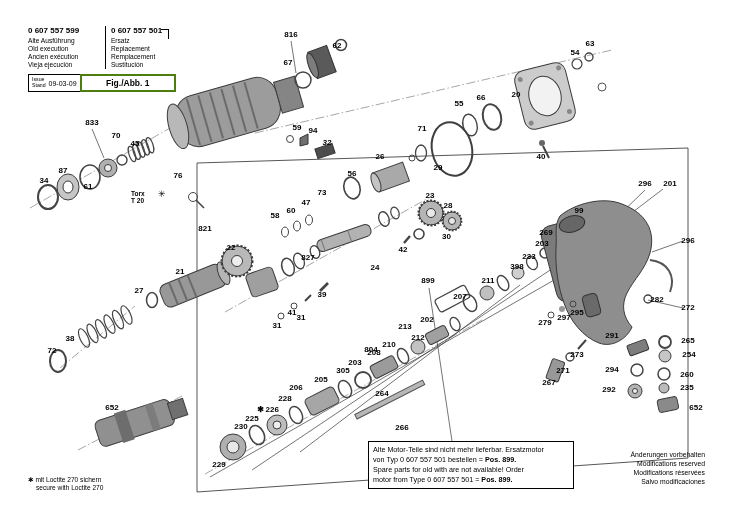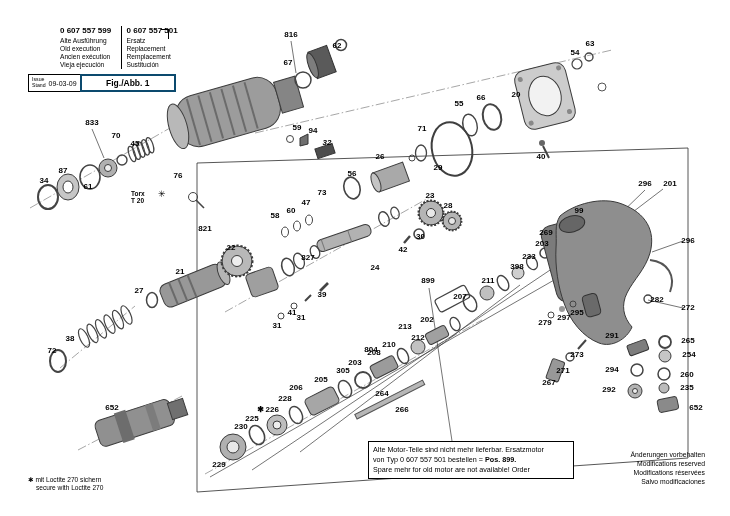--- a/index.html
+++ b/index.html
@@ -4,33 +4,33 @@
 <style>
   html,body{margin:0;padding:0;background:#fff;}
   .stage{position:relative;width:730px;height:516px;background:#ffffff;overflow:hidden;
          font-family:"Liberation Sans",sans-serif;color:#000;}
   svg.diagram{position:absolute;left:0;top:0;}
   
   .part-label{position:absolute;transform:translate(-50%,-50%);font-size:8px;font-weight:700;
               line-height:1;white-space:nowrap;color:#000;}
   
   .header{position:absolute;left:28px;top:26px;width:156px;}
-  .hcols{display:flex;margin-left:32px;}
+  .hcols{display:flex;}
   .hcol{width:74px;padding-right:4px;position:relative;}
   .hcol.second{border-left:1px solid #000;padding-left:5px;width:70px;}
   .hnum{font-size:8px;font-weight:700;margin-bottom:2px;white-space:nowrap;}
   .hlines div{font-size:6.6px;line-height:8px;white-space:nowrap;}
   .bracket{position:absolute;left:133px;top:3px;width:7px;height:9px;
            border-top:1.4px solid #000;border-right:1.4px solid #000;}
   .hrow2{display:flex;align-items:stretch;border:1px solid #000;margin-top:5px;width:146px;height:16px;}
   .issue-cell{display:flex;align-items:center;gap:3px;padding:0 3px;border-right:1px solid #000;}
   .issue-labels{display:flex;flex-direction:column;font-size:5.2px;line-height:5.6px;}
   .issue-date{font-size:7px;white-space:nowrap;}
   .fig-cell{flex:1;display:flex;align-items:center;justify-content:center;
-            font-size:8.5px;font-weight:700;border:2px solid #0c4a6e;margin:-1px;background:#fff;white-space:nowrap;}
+            font-size:8.5px;font-weight:700;border:2px solid #4d7c0f;margin:-1px;background:#fff;white-space:nowrap;}
   
   .torx{position:absolute;left:131px;top:190px;font-size:6.5px;font-weight:700;line-height:7px;width:34px;}
   .torx-star{position:absolute;left:27px;top:1px;font-size:9px;font-weight:400;}
   
   .footnote{position:absolute;left:28px;top:476px;font-size:6.6px;line-height:8px;}
   .footnote .l2{padding-left:8px;}
   
   .motor-note{position:absolute;left:368px;top:441px;width:196px;border:1px solid #000;
               padding:3px 4px;font-size:7.2px;line-height:10px;background:#fff;}
   .motor-note b{font-weight:700;}
@@ -303,21 +303,21 @@
       <span class="part-label" style="left: 135px; top: 144px;">45</span>
       <span class="part-label" style="left: 63px; top: 171px;">87</span>
       <span class="part-label" style="left: 44px; top: 181px;">34</span>
       <span class="part-label" style="left: 88px; top: 187px;">61</span>
       <span class="part-label" style="left: 322px; top: 193px;">73</span>
       <span class="part-label" style="left: 275px; top: 216px;">58</span>
       <span class="part-label" style="left: 291px; top: 211px;">60</span>
       <span class="part-label" style="left: 306px; top: 203px;">47</span>
       <span class="part-label" style="left: 430px; top: 196px;">23</span>
       <span class="part-label" style="left: 448px; top: 206px;">28</span>
-      <span class="part-label" style="left: 412px; top: 237px; padding-left: 17px;">30</span>
+      <span class="part-label" style="left: 438px; top: 237px; padding-left: 17px;">30</span>
       <span class="part-label" style="left: 403px; top: 250px;">42</span>
       <span class="part-label" style="left: 375px; top: 268px;">24</span>
       <span class="part-label" style="left: 322px; top: 295px;">39</span>
       <span class="part-label" style="left: 292px; top: 313px;">41</span>
       <span class="part-label" style="left: 277px; top: 326px;">31</span>
       <span class="part-label" style="left: 301px; top: 318px;">31</span>
       <span class="part-label" style="left: 308px; top: 258px;">827</span>
       <span class="part-label" style="left: 205px; top: 229px;">821</span>
       <span class="part-label" style="left: 231px; top: 248px;">22</span>
       <span class="part-label" style="left: 180px; top: 272px;">21</span>
@@ -356,21 +356,21 @@
       <span class="part-label" style="left: 577px; top: 355px;">273</span>
       <span class="part-label" style="left: 545px; top: 323px;">279</span>
       <span class="part-label" style="left: 564px; top: 318px;">297</span>
       <span class="part-label" style="left: 577px; top: 313px;">295</span>
       <span class="part-label" style="left: 355px; top: 363px;">203</span>
       <span class="part-label" style="left: 321px; top: 380px;">205</span>
       <span class="part-label" style="left: 296px; top: 388px;">206</span>
       <span class="part-label" style="left: 371px; top: 350px;">804</span>
       <span class="part-label" style="left: 343px; top: 371px;">305</span>
       <span class="part-label" style="left: 382px; top: 394px;">264</span>
-      <span class="part-label" style="left: 402px; top: 410px;">266</span>
+      <span class="part-label" style="left: 402px; top: 428px;">266</span>
       <span class="part-label" style="left: 285px; top: 399px;">228</span>
       <span class="part-label" style="left: 268px; top: 410px;">✱ 226</span>
       <span class="part-label" style="left: 252px; top: 419px;">225</span>
       <span class="part-label" style="left: 219px; top: 465px;">229</span>
       <span class="part-label" style="left: 241px; top: 427px;">230</span>
       <span class="part-label" style="left: 541px; top: 157px;">40</span>
     </div>
 
   <div class="header">
     <div class="hcols">
@@ -413,21 +413,22 @@
   </div>
 
   <div class="footnote">
     <div><span>✱</span> <span>mit Loctite 270 sichern</span></div>
     <div class="l2">secure with Loctite 270</div>
   </div>
 
   <div class="motor-note">
     <div>Alte Motor-Teile sind nicht mehr lieferbar. Ersatzmotor</div>
     <div><span>von Typ 0 607 557 501 bestellen = </span><b>Pos. 899.</b></div>
-    <div>Spare mehr for old motor are not available! Order</div>
+    <div>Spare parts for old with are not available! Order</div>
+    <div><span>motor from Type 0 607 557 501 = </span><b>Pos. 899.</b></div>
   </div>
 
   <div class="legal">
       <div>Änderungen vorbehalten</div>
       <div>Modifications reserved</div>
       <div>Modifications réservées</div>
       <div>Salvo modificaciones</div>
     </div>
 
 </div>

